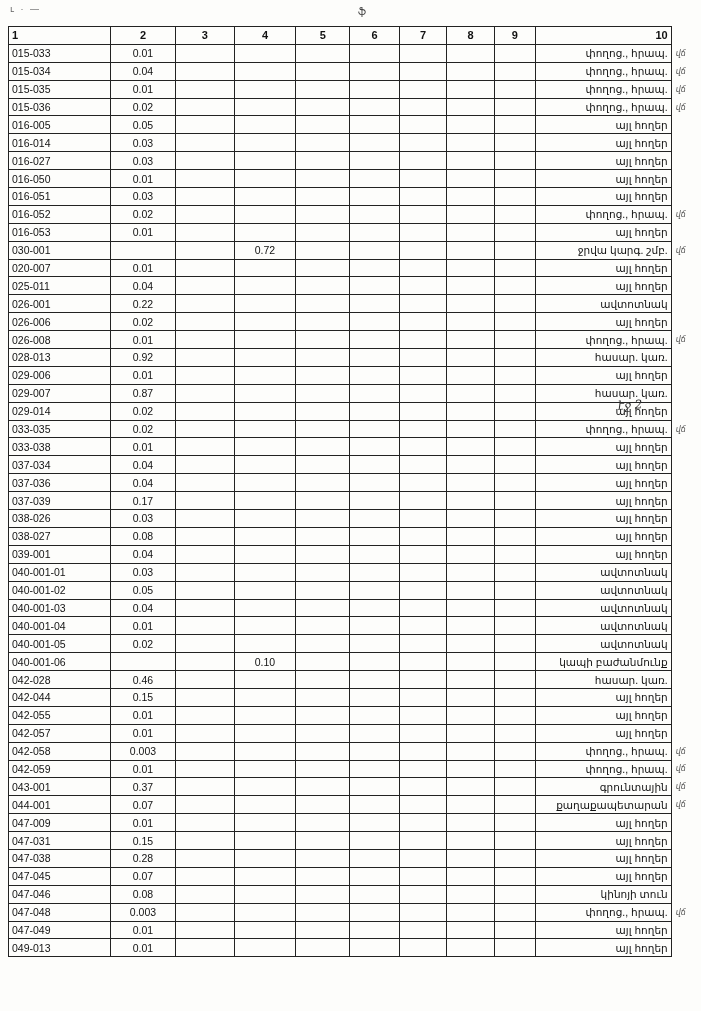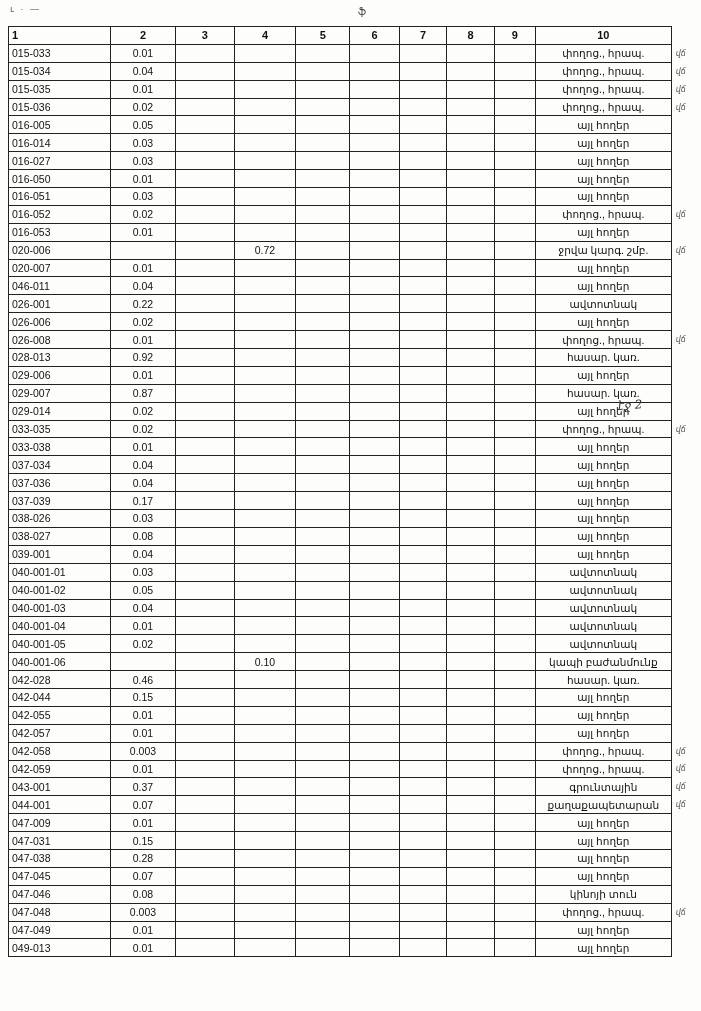--- a/index.html
+++ b/index.html
@@ -24,21 +24,21 @@
   th{font-weight:bold;font-size:11px;text-align:center;}
   .col1{width:98px;text-align:left;}
   .col2{width:60px;text-align:center;}
   .col3{width:55px;}
   .col4{width:57px;text-align:center;}
   .col5{width:50px;}
   .col6{width:45px;}
   .col7{width:43px;}
   .col8{width:43px;}
   .col9{width:36px;}
-  .col10{width:130px;text-align:center;}
+  .col10{width:130px;text-align:right;}
   td.margin-note, th.margin-note{
     border:none;background:transparent;width:22px;
     font-size:8px;color:#555;font-style:italic;text-align:left;
     padding-left:4px;
     margin-left:12px;
   }
   .overlay-note{
     position:absolute;left:618px;top:398px;
     font-family:"DejaVu Serif",serif;font-style:italic;
     font-size:12px;color:#333;transform:rotate(-4deg);
@@ -213,21 +213,21 @@
           <td class="col4"></td>
           <td class="col5"></td>
           <td class="col6"></td>
           <td class="col7"></td>
           <td class="col8"></td>
           <td class="col9"></td>
           <td class="col10">այլ հողեր</td>
           <td class="margin-note"></td>
         </tr>
         <tr>
-          <td class="col1">020-006</td>
+          <td class="col1">030-001</td>
           <td class="col2"></td>
           <td class="col3"></td>
           <td class="col4">0.72</td>
           <td class="col5"></td>
           <td class="col6"></td>
           <td class="col7"></td>
           <td class="col8"></td>
           <td class="col9"></td>
           <td class="col10">ջրվա կարգ. շմբ.</td>
           <td class="margin-note">վճ</td>
@@ -239,21 +239,21 @@
           <td class="col4"></td>
           <td class="col5"></td>
           <td class="col6"></td>
           <td class="col7"></td>
           <td class="col8"></td>
           <td class="col9"></td>
           <td class="col10">այլ հողեր</td>
           <td class="margin-note"></td>
         </tr>
         <tr>
-          <td class="col1">046-011</td>
+          <td class="col1">025-011</td>
           <td class="col2">0.04</td>
           <td class="col3"></td>
           <td class="col4"></td>
           <td class="col5"></td>
           <td class="col6"></td>
           <td class="col7"></td>
           <td class="col8"></td>
           <td class="col9"></td>
           <td class="col10">այլ հողեր</td>
           <td class="margin-note"></td>

